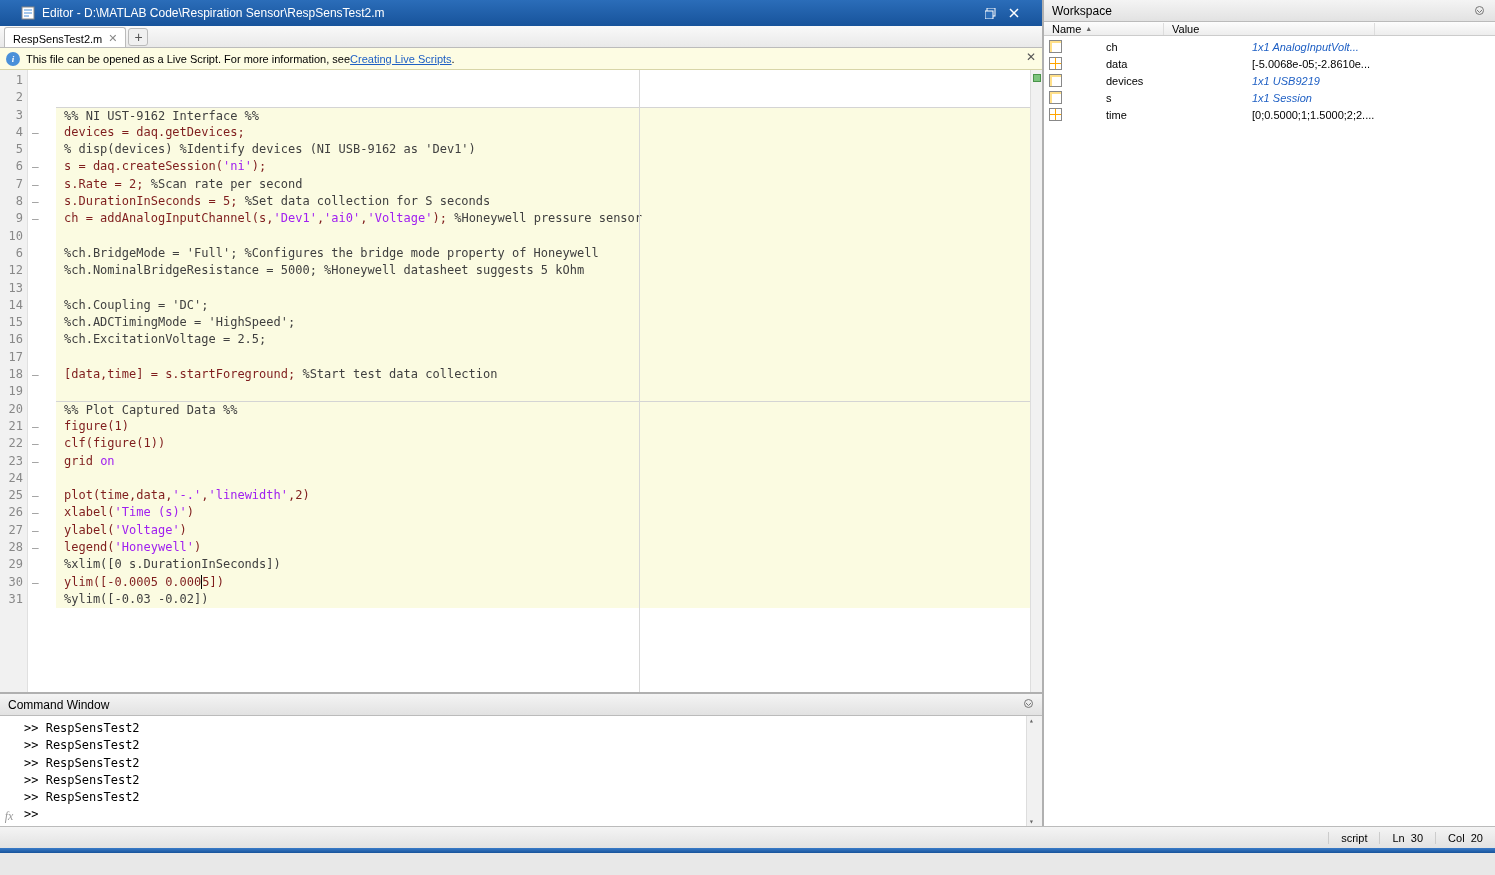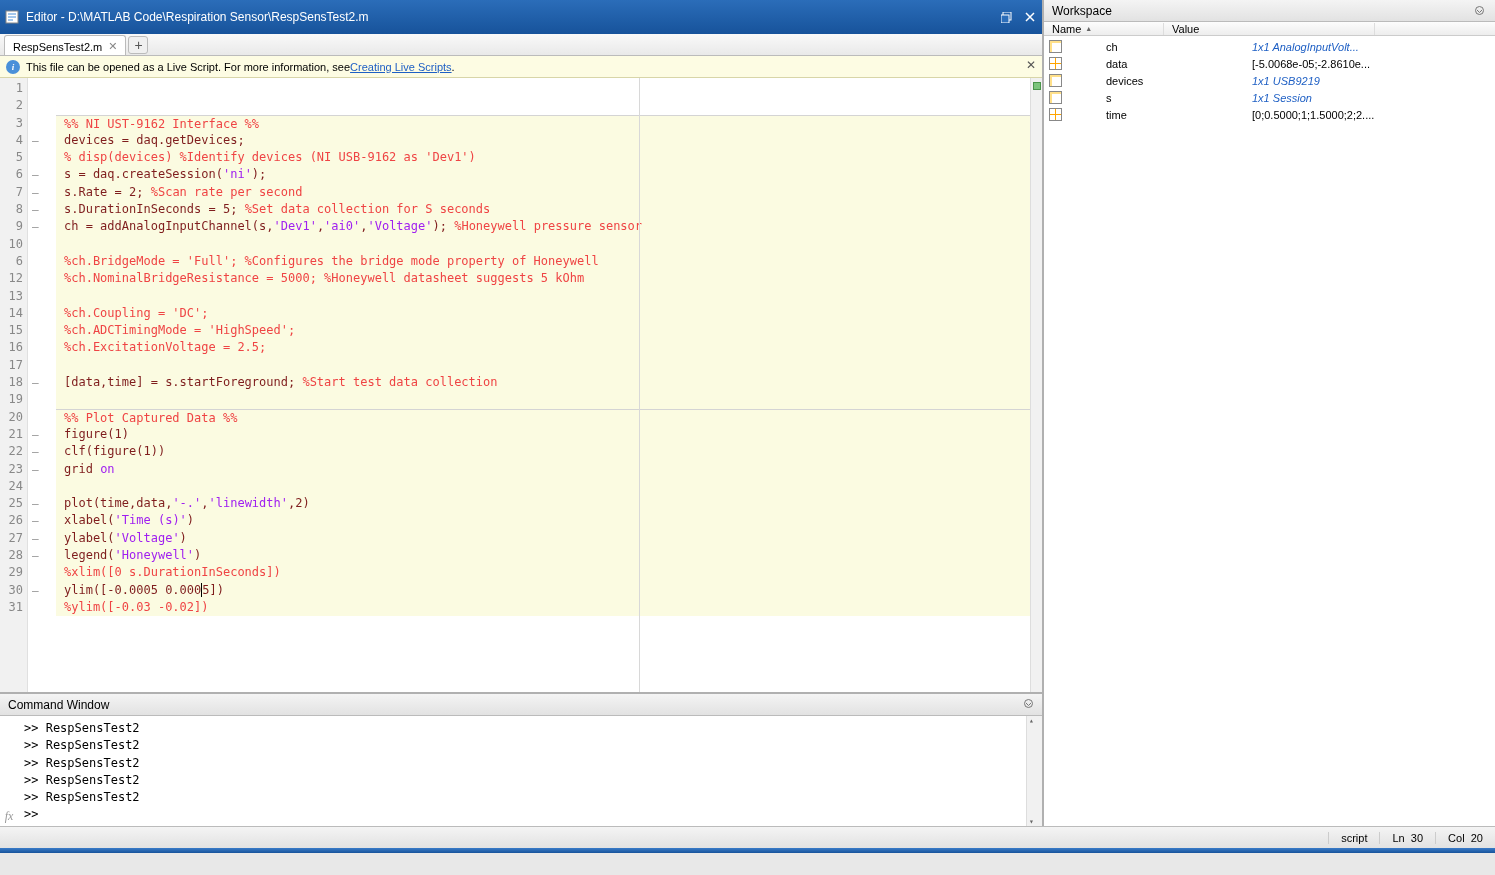--- a/index.html
+++ b/index.html
@@ -3,21 +3,21 @@
 <meta charset="utf-8">
 <style>
 * { margin: 0; padding: 0; box-sizing: border-box; }
 body { font-family: "Segoe UI", Tahoma, sans-serif; font-size: 12px; background: #e8e8e8; width: 1495px; height: 875px; overflow: hidden; position: relative; }
 
 .container { display: flex; height: 826px; }
 
 .left-pane { width: 1044px; display: flex; flex-direction: column; border-right: 2px solid #b0b0b0; }
 .right-pane { flex: 1; display: flex; flex-direction: column; }
 
-.titlebar { height: 34px; background: linear-gradient(to bottom, #2b6db9, #17539b); color: #fff; display: flex; align-items: center; padding: 0 4px; font-size: 12px; }
+.titlebar { height: 26px; background: linear-gradient(to bottom, #2b6db9, #17539b); color: #fff; display: flex; align-items: center; padding: 0 20px; font-size: 12px; }
 .titlebar .icon { width: 16px; height: 16px; margin-right: 6px; display: inline-flex; align-items: center; justify-content: center; }
 .titlebar .title { flex: 1; }
 .titlebar .win-btns { display: flex; gap: 8px; }
 .win-btn { width: 16px; height: 16px; display: inline-flex; align-items: center; justify-content: center; cursor: pointer; color: #fff; }
 
 .ws-titlebar { height: 22px; background: linear-gradient(to bottom, #f4f4f4, #e2e2e2); border-bottom: 1px solid #bbb; display: flex; align-items: center; padding: 0 8px; font-size: 12px; }
 .ws-titlebar .title { flex: 1; }
 .ws-titlebar .ws-btn { width: 16px; height: 16px; display: inline-flex; align-items: center; justify-content: center; cursor: pointer; }
 
 .tabstrip { height: 22px; background: linear-gradient(to bottom, #f9f9f9, #e9e9e9); border-bottom: 1px solid #bbb; display: flex; align-items: flex-end; padding: 0 4px; gap: 2px; }
@@ -32,21 +32,21 @@
 
 .editor-area { flex: 1; display: flex; background: #fff; overflow: hidden; position: relative; }
 .gutter { width: 28px; background: #f1f1f1; border-right: 1px solid #e0e0e0; text-align: right; padding-top: 2px; color: #888; font-family: Consolas, monospace; font-size: 12px; }
 .gutter div { padding: 0 4px; height: 17.3px; line-height: 17.3px; }
 .fold-col { width: 28px; padding-top: 2px; font-family: Consolas, monospace; font-size: 11px; color: #888; }
 .fold-col div { height: 17.3px; line-height: 17.3px; text-align: left; padding-left: 4px; }
 .code-col { flex: 1; padding-top: 2px; font-family: Consolas, monospace; font-size: 12px; position: relative; }
 .code-col .line { height: 17.3px; line-height: 17.3px; white-space: pre; padding-left: 8px; }
 .section-bg { background: #fbfbe1; }
 .section-top { border-top: 1px solid #d4d4d4; }
-.k-comment { color: #ef4444; }
+.k-comment { color: #404040; }
 .k-string { color: #a020f0; }
 .k-black { color: #7f1d1d; }
 .print-margin { position: absolute; left: 583px; top: 0; bottom: 0; width: 1px; background: #d8d8d8; }
 .ov-ruler { width: 12px; background: #f1f1f1; border-left: 1px solid #ddd; position: relative; }
 .ov-mark { position: absolute; right: 1px; width: 8px; height: 8px; background: #7cc47c; border: 1px solid #4a944a; top: 4px; }
 .caret { display: inline-block; width: 1px; height: 14px; background: #000; vertical-align: middle; position: relative; }
 
 .cmd-panel { border-top: 2px solid #b0b0b0; }
 .cmd-titlebar { height: 22px; background: linear-gradient(to bottom, #f4f4f4, #e2e2e2); border-bottom: 1px solid #bbb; display: flex; align-items: center; padding: 0 8px; font-size: 12px; }
 .cmd-titlebar .title { flex: 1; }

